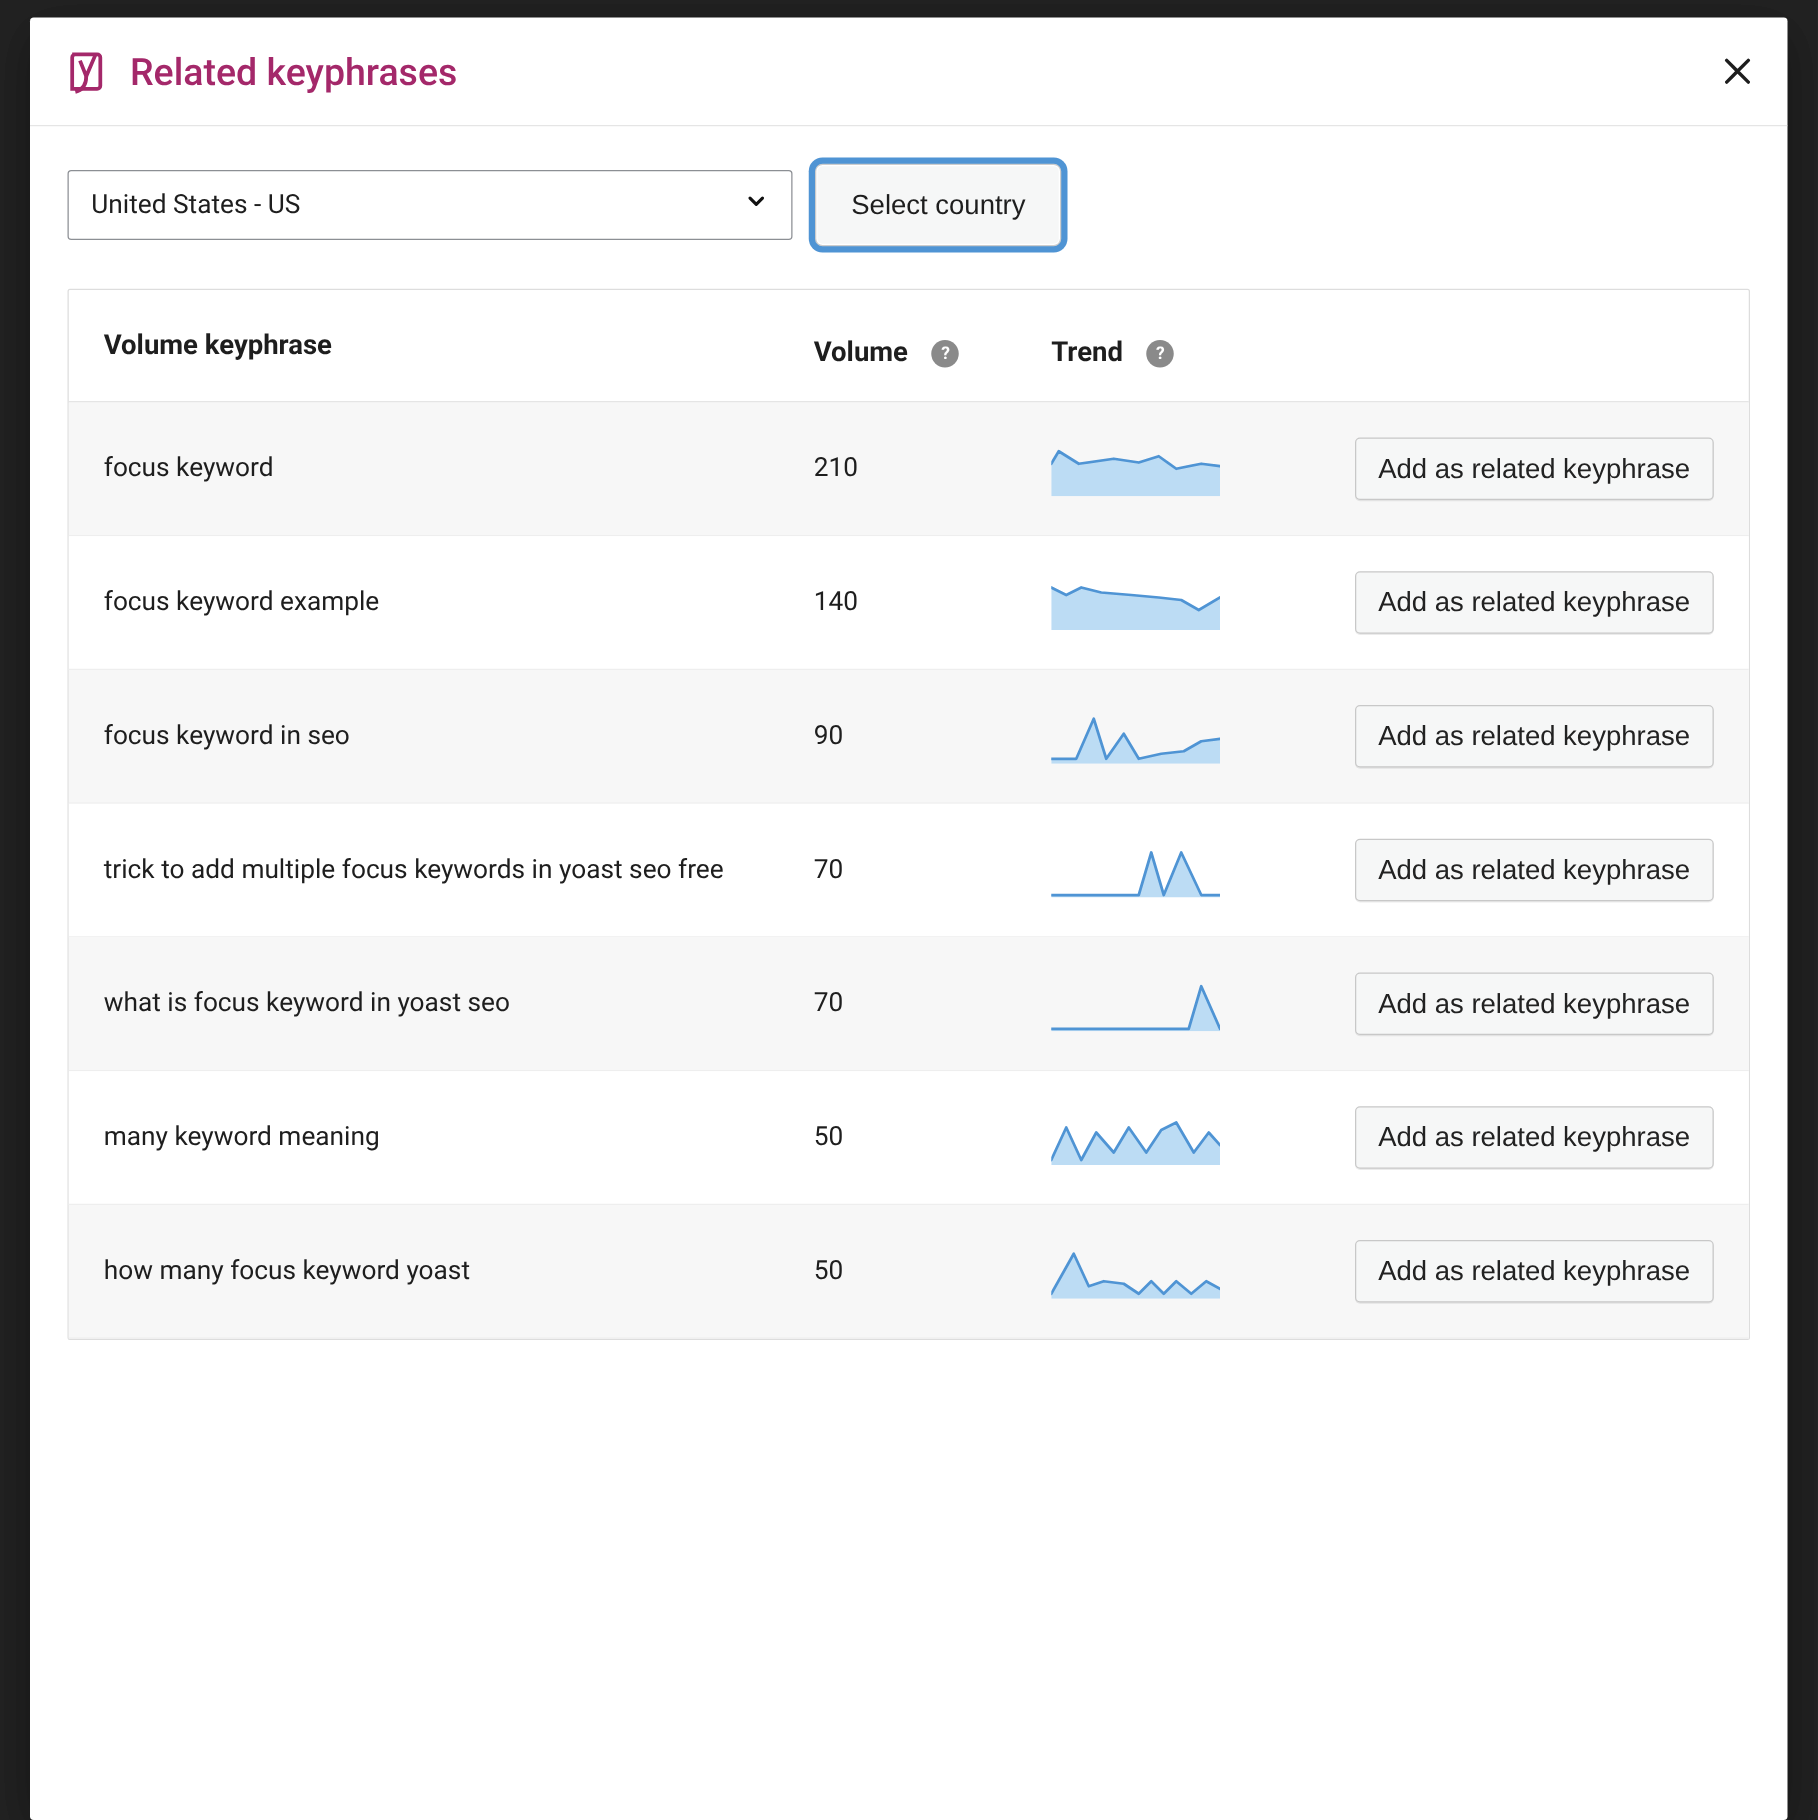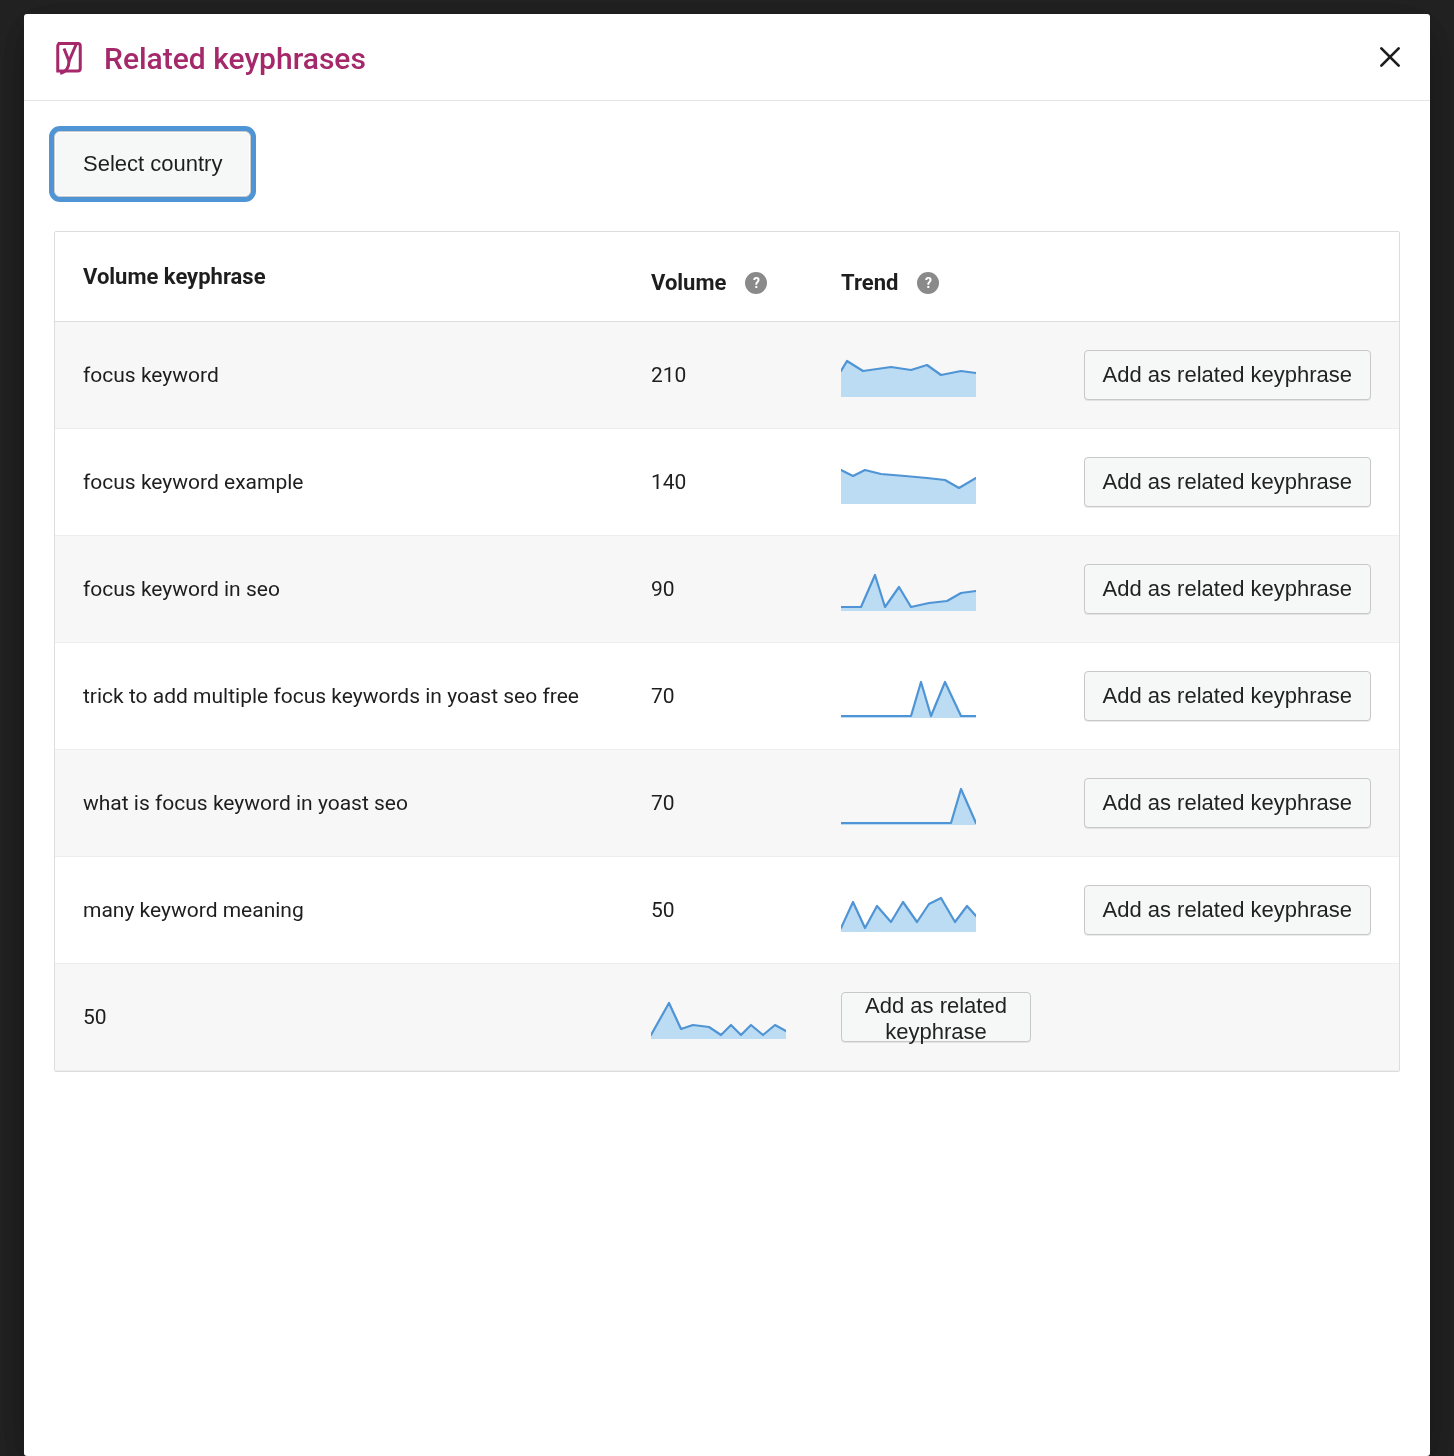--- a/index.html
+++ b/index.html
@@ -180,20 +180,28 @@
             <path d="M4 4 L20 20 M20 4 L4 20"></path>
           </svg>
         </span>
       </button>
     </div>
 
     <div class="modal-body">
 
 
       <div class="filter-row">
+        <div class="country-select">
+          <span>United States - US</span>
+          <span class="chev">
+            <svg width="20" height="20" viewBox="0 0 24 24" fill="none" stroke="#111" stroke-width="3" stroke-linecap="round" stroke-linejoin="round">
+                <path d="M6 9l6 6 6-6"></path>
+              </svg>
+          </span>
+        </div>
         <button class="select-country-btn">Select country</button>
       </div>
 
       <div class="table">
         <div class="thead-row">
           <div>Volume keyphrase</div>
           <div class="th-volume">
             <span>Volume</span>
             <span class="help-icon">?</span>
           </div>
@@ -264,20 +272,21 @@
               <div class="vol-cell">50</div>
               <div class="trend-cell">
                 <svg viewBox="0 0 135 44" preserveAspectRatio="none">
                   <polygon points="0,40 12,14 24,40 36,18 50,34 62,14 76,34 88,16 100,10 114,34 126,18 135,28 135,44 0,44" fill="#bcdcf4"></polygon>
                   <polyline points="0,40 12,14 24,40 36,18 50,34 62,14 76,34 88,16 100,10 114,34 126,18 135,28" fill="none" stroke="#4f94d4" stroke-width="2.2" stroke-linejoin="round" stroke-linecap="round"></polyline>
                 </svg>
               </div>
               <button class="add-btn">Add as related keyphrase</button>
             </div>
             <div class="row">
+              <div class="kp-cell">how many focus keyword yoast</div>
               <div class="vol-cell">50</div>
               <div class="trend-cell">
                 <svg viewBox="0 0 135 44" preserveAspectRatio="none">
                   <polygon points="0,40 18,8 30,34 42,30 58,32 70,40 80,30 90,40 100,30 112,40 124,30 135,36 135,44 0,44" fill="#bcdcf4"></polygon>
                   <polyline points="0,40 18,8 30,34 42,30 58,32 70,40 80,30 90,40 100,30 112,40 124,30 135,36" fill="none" stroke="#4f94d4" stroke-width="2.2" stroke-linejoin="round" stroke-linecap="round"></polyline>
                 </svg>
               </div>
               <button class="add-btn">Add as related keyphrase</button>
             </div>
           </div>

